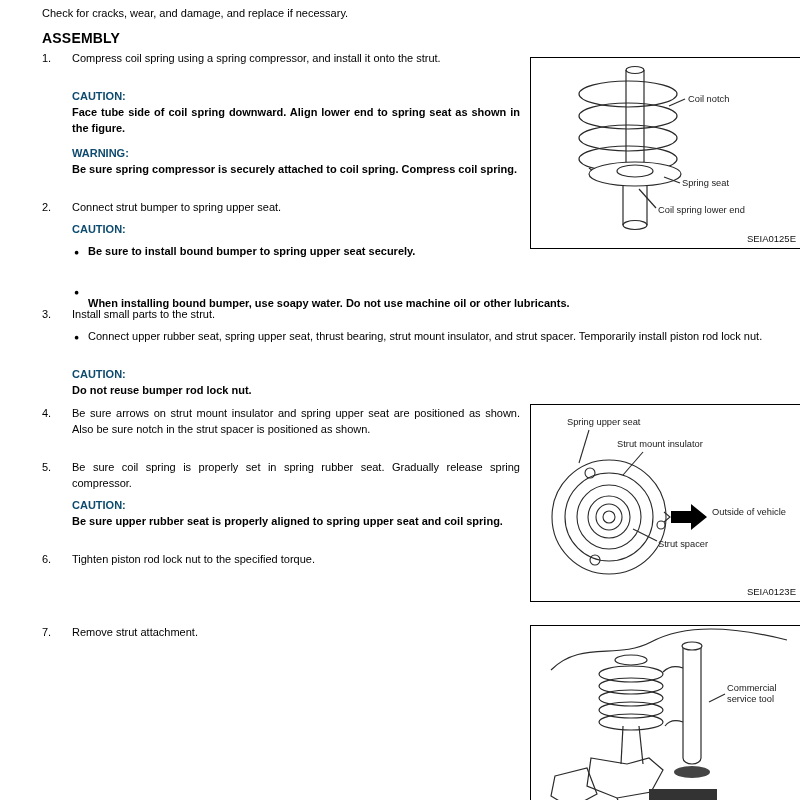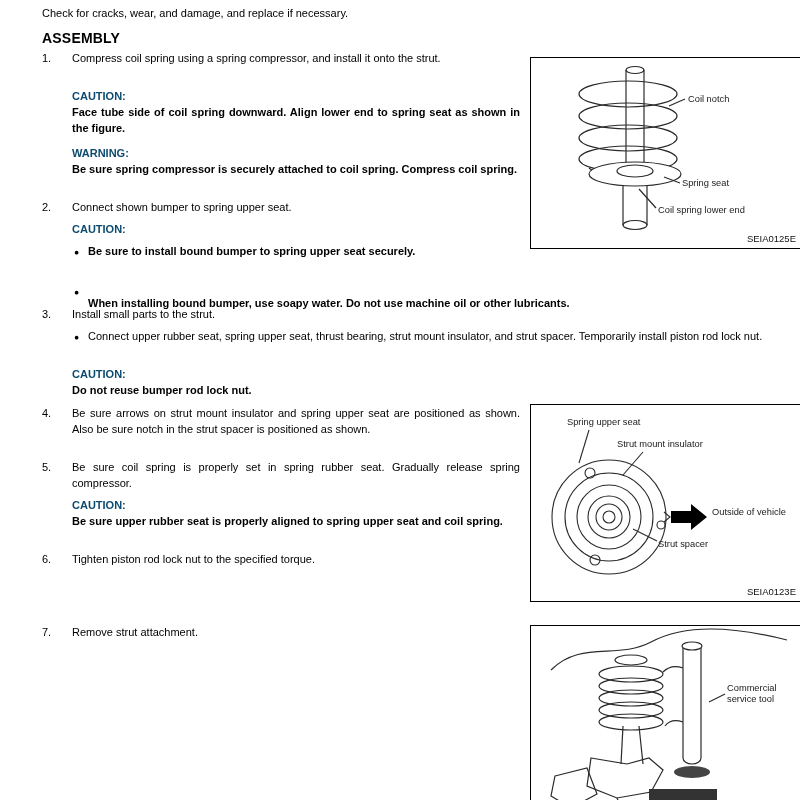--- a/index.html
+++ b/index.html
@@ -29,21 +29,21 @@
   <div class="t" style="left:42px;top:50px">1.</div>
   <div class="t just" style="left:72px;top:50px;width:448px">Compress coil spring using a spring compressor, and install it onto the strut.</div>
 
   <div class="t red" style="left:72px;top:88px">CAUTION:</div>
   <div class="t just b" style="left:72px;top:104px;width:448px">Face tube side of coil spring downward. Align lower end to spring seat as shown in the figure.</div>
 
   <div class="t red" style="left:72px;top:145px">WARNING:</div>
   <div class="t just b" style="left:72px;top:161px;width:448px">Be sure spring compressor is securely attached to coil spring. Compress coil spring.</div>
 
   <div class="t" style="left:42px;top:199px">2.</div>
-  <div class="t" style="left:72px;top:199px;width:448px">Connect shown bumper to spring upper seat.</div>
+  <div class="t" style="left:72px;top:199px;width:448px">Connect strut bumper to spring upper seat.</div>
 
   <div class="t red" style="left:72px;top:221px">CAUTION:</div>
 
   <div class="bullet" style="left:74px;top:243px">●</div>
   <div class="t just b" style="left:88px;top:243px;width:432px">Be sure to install bound bumper to spring upper seat securely.</div>
 
   <div class="bullet" style="left:74px;top:283px">●</div>
   <div class="t b" style="left:88px;top:295px;width:706px">When installing bound bumper, use soapy water. Do not use machine oil or other lubricants.</div>
 
   <div class="t" style="left:42px;top:306px">3.</div>

